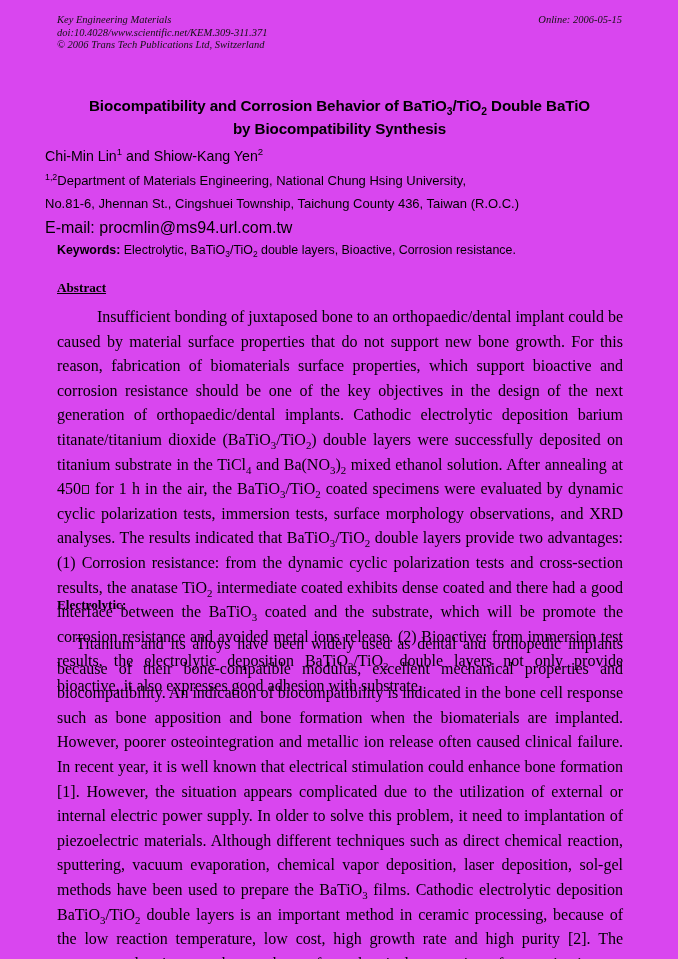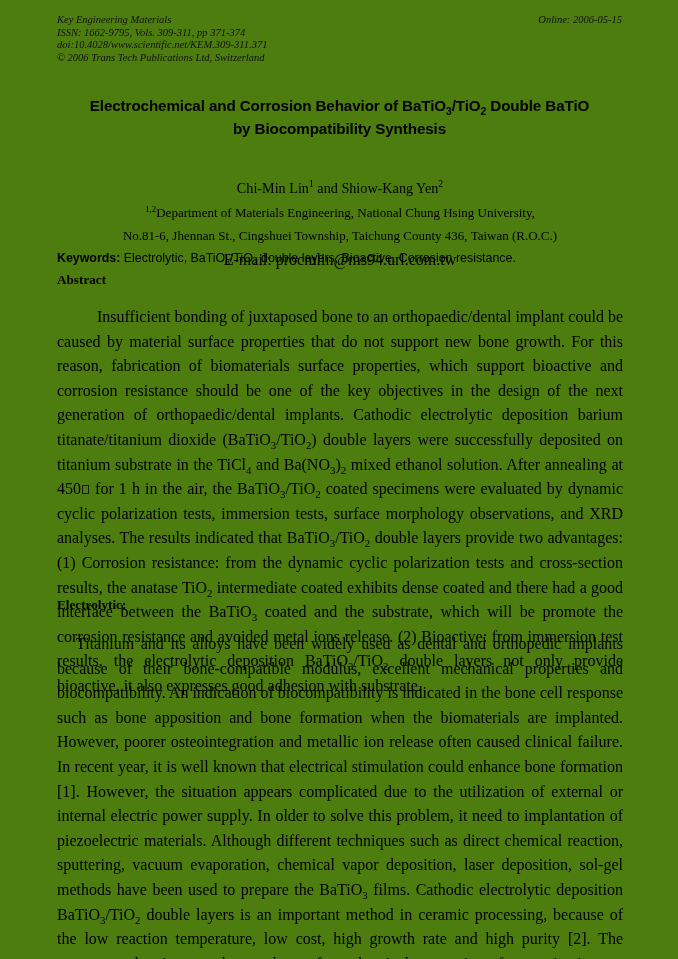--- a/index.html
+++ b/index.html
@@ -10,21 +10,21 @@
   }
   body {
     font-family: "Liberation Serif", "DejaVu Serif", serif;
     color: #000000;
   }
   .page {
     position: relative;
     width: 678px;
     height: 959px;
     margin: 0 auto;
-    background: #4d7c0f;
+    background: #d946ef;
     overflow: hidden;
     box-sizing: border-box;
   }
 
   
   .journal-header {
     position: absolute;
     left: 57px;
     top: 14px;
     width: 565px;
@@ -63,25 +63,24 @@
     line-height: 23px;
     letter-spacing: -0.1px;
   }
 
   
   .authors-block {
     position: absolute;
     left: 45px;
     top: 145px;
     width: 590px;
-    text-align: center;
-    font-family: Liberation Serif, serif;
+    text-align: left;
+    font-family: Liberation Sans, sans-serif;
     font-size: 13.4px;
     line-height: 23.5px;
-    margin-top: 32px;
   }
   .authors-names {
     font-size: 14.2px;
   }
   .affiliation {
     font-size: 13px;
   }
   .email-line {
     font-size: 16px;
   }
@@ -94,40 +93,40 @@
   sub {
     font-size: 0.68em;
     vertical-align: sub;
     line-height: 0;
   }
 
   
   .keywords {
     position: absolute;
     left: 57px;
-    top: 250px;
+    top: 242px;
     width: 568px;
     font-family: "Liberation Sans", "DejaVu Sans", sans-serif;
     font-size: 12.4px;
     line-height: 16px;
   }
   .keywords .kw-label {
     font-weight: bold;
   }
 
   
   .section-heading {
     position: absolute;
     left: 57px;
     font-family: "Liberation Serif", "DejaVu Serif", serif;
     font-weight: bold;
     font-size: 13.2px;
     line-height: 16px;
   }
-  .heading-abstract { top: 272px; }
+  .heading-abstract { top: 280px; text-decoration: underline; }
   .heading-introduction { top: 597px; }
 
   
   .body-para {
     position: absolute;
     left: 57px;
     width: 566px;
     text-align: justify;
     text-justify: inter-word;
     font-family: "Liberation Serif", "DejaVu Serif", serif;
@@ -158,26 +157,25 @@
 </head>
 <body>
 
 <div class="page">
 
   <div class="journal-header">
     <div class="jh-row">
       <span class="journal-title-line">Key Engineering Materials</span>
       <span class="online-date">Online: 2006-05-15</span>
     </div>
-    <div class="jh-row">ISSN: 1662-9795, Vols. 309-311, pp 371-374</div>
     <div class="jh-row">doi:10.4028/www.scientific.net/KEM.309-311.371</div>
     <div class="jh-row">© 2006 Trans Tech Publications Ltd, Switzerland</div>
   </div>
 
-  <h1 class="article-title"><span><span>Electrochemical and Corrosion Behavior of BaTiO</span><sub>3</sub><span>/TiO</span><sub>2</sub><span> Double BaTiO</span></span><br><span>by Biocompatibility Synthesis</span></h1>
+  <h1 class="article-title"><span><span>Biocompatibility and Corrosion Behavior of BaTiO</span><sub>3</sub><span>/TiO</span><sub>2</sub><span> Double BaTiO</span></span><br><span>by Biocompatibility Synthesis</span></h1>
 
   <div class="authors-block">
     <div class="authors-names"><span>Chi-Min Lin</span><sup>1</sup><span> and </span><span>Shiow-Kang Yen</span><sup>2</sup></div>
     <div class="affiliation"><sup>1,2</sup><span>Department of Materials Engineering, National Chung Hsing University,</span></div>
     <div class="affiliation">No.81-6, Jhennan St., Cingshuei Township, Taichung County 436, Taiwan (R.O.C.)</div>
     <div class="email-line"><span>E-mail: </span><span>procmlin@ms94.url.com.tw</span></div>
   </div>
 
   <div class="keywords"><span class="kw-label">Keywords:</span><span> Electrolytic, BaTiO</span><sub>3</sub><span>/TiO</span><sub>2</sub><span> double layers, Bioactive, Corrosion resistance.</span></div>
 

